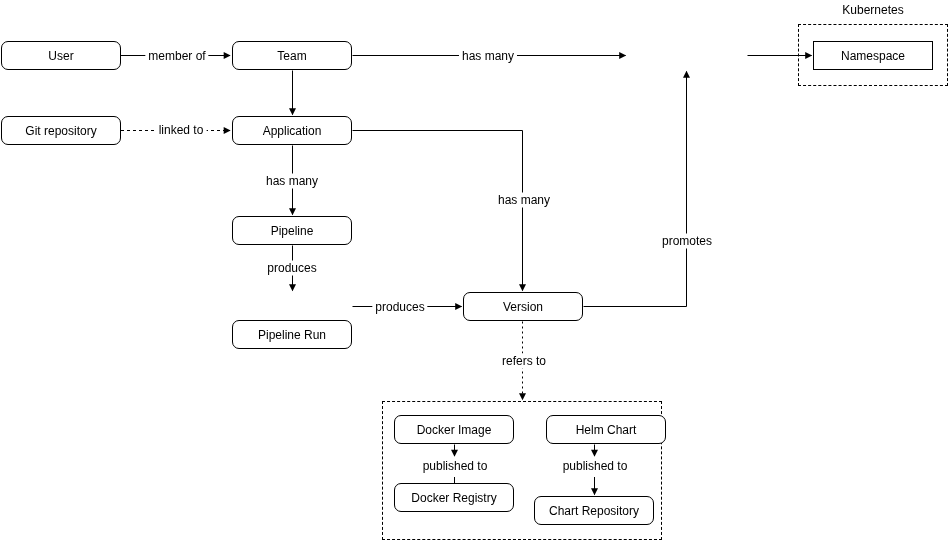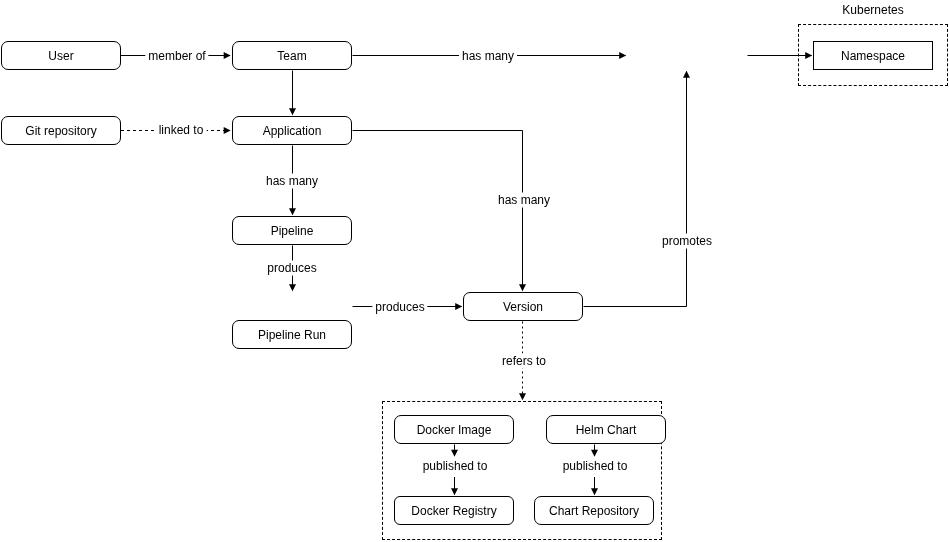--- a/index.html
+++ b/index.html
@@ -96,21 +96,21 @@
   <div class="node" style="left:1px; top:41px;">User</div>
   <div class="node" style="left:1px; top:116px;">Git repository</div>
   <div class="node" style="left:232px; top:116px;">Application</div>
   <div class="node" style="left:232px; top:41px;">Team</div>
   <div class="node" style="left:232px; top:216px;">Pipeline</div>
   <div class="node" style="left:232px; top:300px;margin-top:20px;">Pipeline Run</div>
   <div class="node" style="left:463px; top:292px;">Version</div>
   <div class="node sharp" style="left:813px; top:41px;">Namespace</div>
   <div class="node" style="left:394px; top:415px;">Docker Image</div>
   <div class="node" style="left:534px; top:415px;margin-left:12px;">Helm Chart</div>
-  <div class="node" style="left:394px; top:496px;border-radius:6px;">Docker Registry</div>
+  <div class="node" style="left:394px; top:483px;">Docker Registry</div>
   <div class="node" style="left:534px; top:496px;">Chart Repository</div>
 
   <span class="edge-label" style="left:177px; top:56px;">member of</span>
   <span class="edge-label" style="left:181px; top:130px;">linked to</span>
   <span class="edge-label" style="left:488px; top:56px;">has many</span>
   <span class="edge-label" style="left:292px; top:181px;">has many</span>
   <span class="edge-label" style="left:292px; top:268px;">produces</span>
   <span class="edge-label" style="left:400px; top:307px;">produces</span>
   <span class="edge-label" style="left:524px; top:200px;">has many</span>
   <span class="edge-label" style="left:687px; top:241px;">promotes</span>

